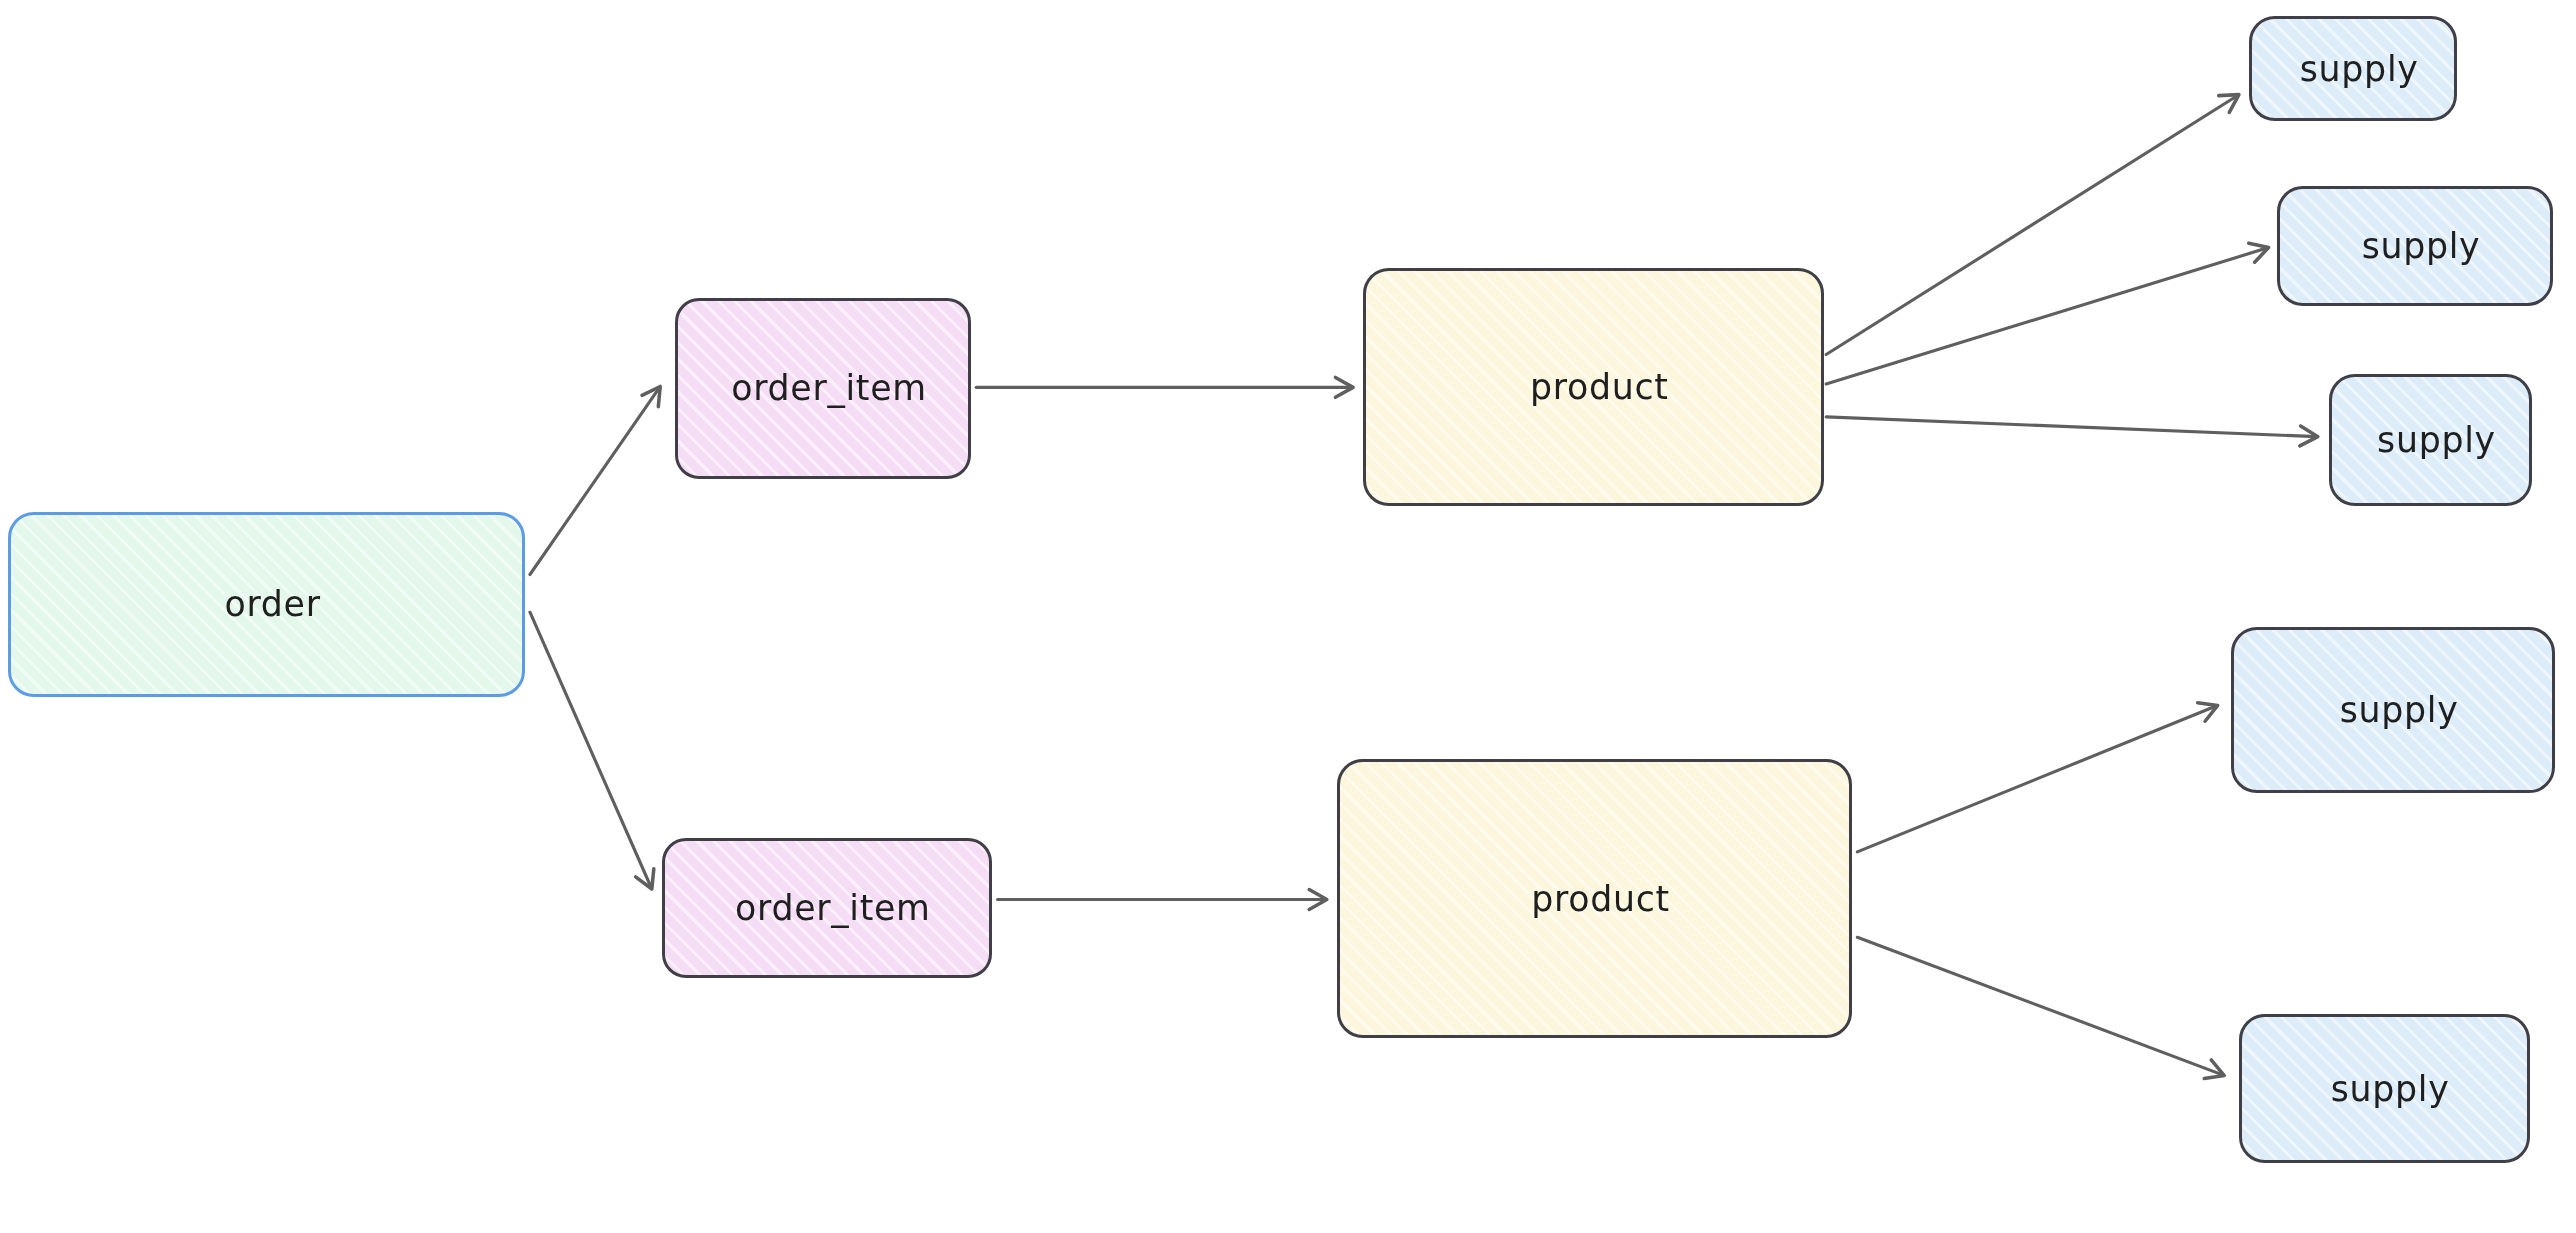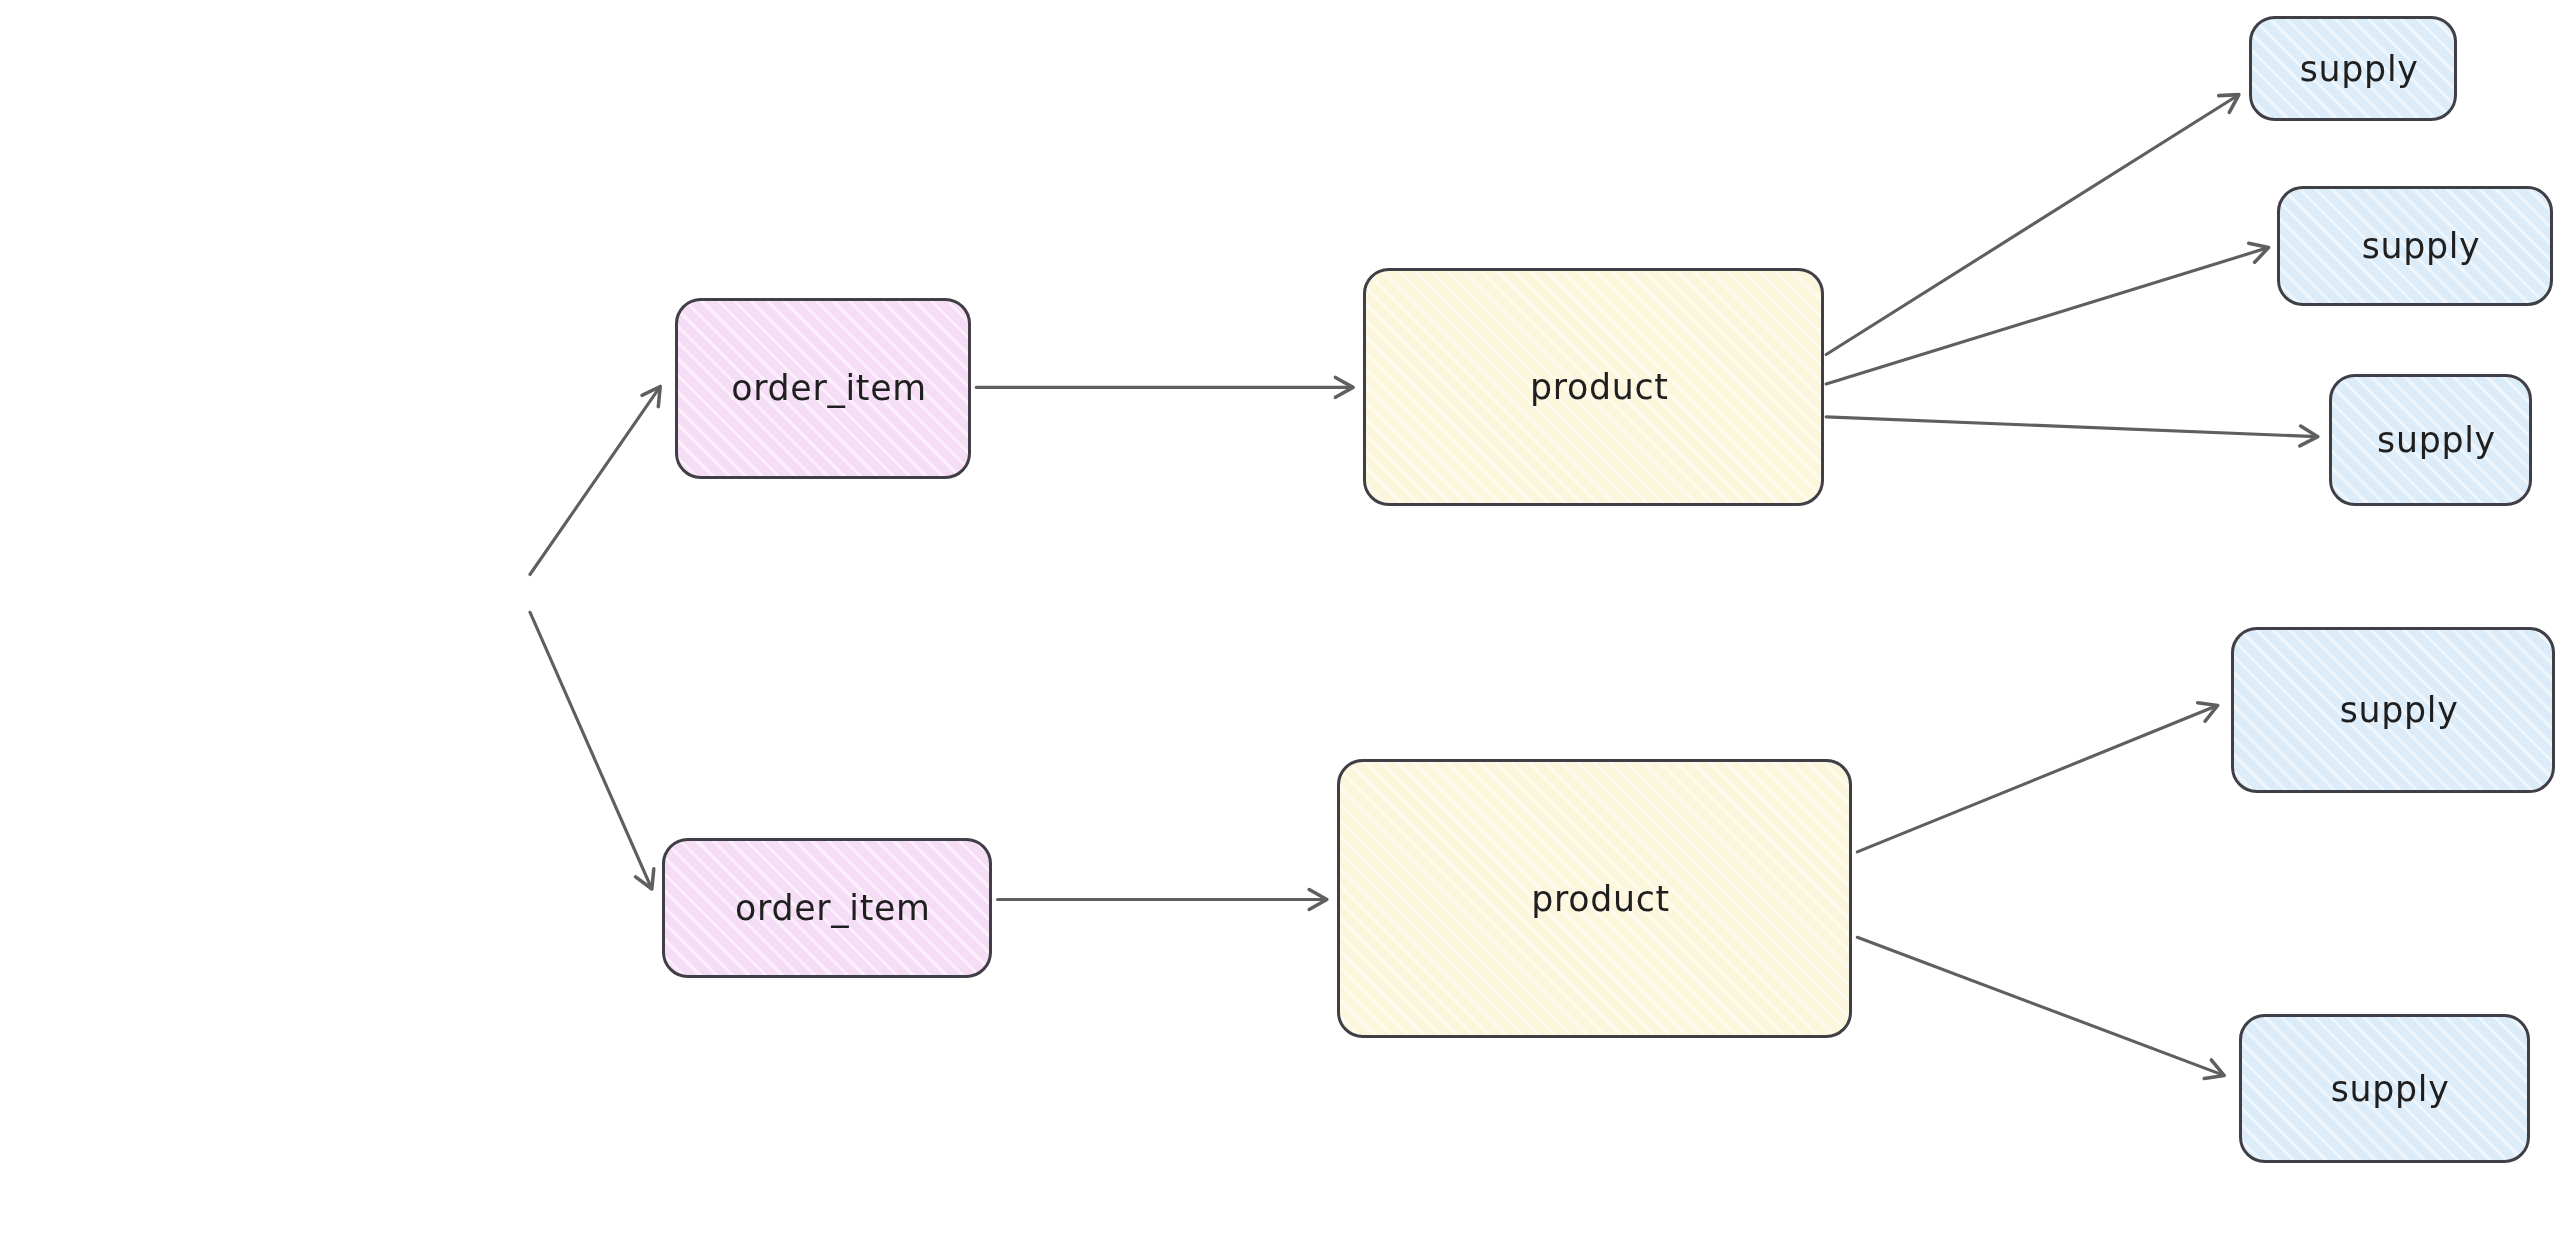--- a/index.html
+++ b/index.html
@@ -54,20 +54,21 @@
     white-space: nowrap;
     user-select: none;
   }
   .node--order {
     background-color: var(--order-fill, #e3f7eb);
     border-color: var(--order-stroke, #5c9ce6);
   }
   .node--order-item {
     background-color: var(--order-item-fill, #f5def5);
     border-color: var(--order-item-stroke, #403e46);
+    border-radius: 24px;
   }
   .node--product {
     background-color: var(--product-fill, #fcf7dc);
     border-color: var(--product-stroke, #403e46);
   }
   .node--supply {
     background-color: var(--supply-fill, #dcecf8);
     border-color: var(--supply-stroke, #403e46);
   }
 </style>
@@ -86,20 +87,23 @@
     <line x1="323" y1="373" x2="397" y2="541" marker-end="url(#arrowhead)"></line>
     <line x1="595" y1="236" x2="824" y2="236" marker-end="url(#arrowhead)"></line>
     <line x1="608" y1="548" x2="808" y2="548" marker-end="url(#arrowhead)"></line>
     <line x1="1113" y1="216" x2="1364" y2="58" marker-end="url(#arrowhead)"></line>
     <line x1="1113" y1="234" x2="1382" y2="151" marker-end="url(#arrowhead)"></line>
     <line x1="1113" y1="254" x2="1412" y2="266" marker-end="url(#arrowhead)"></line>
     <line x1="1132" y1="519" x2="1351" y2="430" marker-end="url(#arrowhead)"></line>
     <line x1="1132" y1="571" x2="1355" y2="655" marker-end="url(#arrowhead)"></line>
   </svg>
 
+  <div class="node node--order" style="left:0.3%; top:43.5%; width:20.1%; height:15.7%;">
+    <span class="node__label">order</span>
+  </div>
 
   <div class="node node--order-item" style="left:26.2%; top:25.3%; width:11.5%; height:15.4%;">
     <span class="node__label">order_item</span>
   </div>
 
   <div class="node node--order-item" style="left:25.7%; top:71.2%; width:12.8%; height:11.9%;">
     <span class="node__label">order_item</span>
   </div>
 
   <div class="node node--product" style="left:52.9%; top:22.8%; width:17.9%; height:20.2%;">

